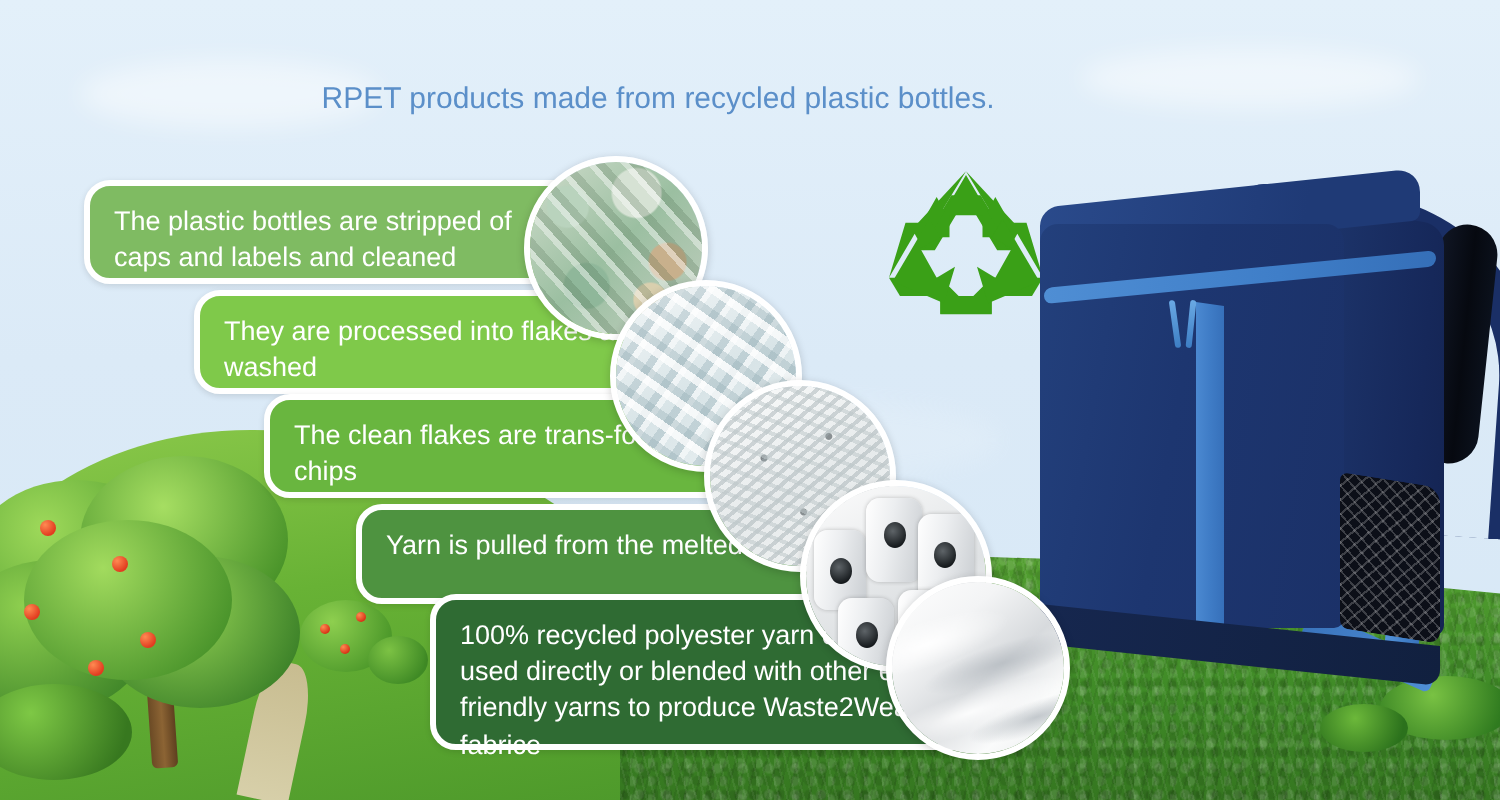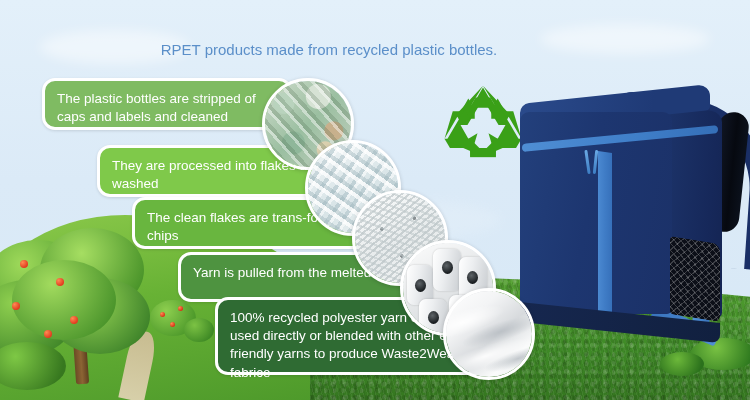--- a/index.html
+++ b/index.html
@@ -294,21 +294,21 @@
     <div class="bp-top"></div>
     <div class="bp-body"></div>
     <div class="bp-strapv"></div>
     <div class="bp-mesh"></div>
     <div class="bp-zip"></div>
     <div class="bp-pull" style="left:88px;top:64px;transform:rotate(-8deg);"></div>
     <div class="bp-pull" style="left:96px;top:64px;transform:rotate(6deg);"></div>
     <div class="bp-base"></div>
   </div>
 
-  <div class="step" id="step1" style="left: 42px; top: 78px; width: 250px; height: 52px; background: rgb(127, 187, 98);">
+  <div class="step" id="step1" style="left: 42px; top: 90px; width: 250px; height: 52px; background: rgb(127, 187, 98);">
     <span>The plastic bottles are stripped of caps and labels and cleaned</span>
   </div>
 
   <div class="step" id="step2" style="left: 97px; top: 145px; width: 250px; height: 52px; background: rgb(127, 201, 74);">
     <span>They are processed into flakes and washed</span>
   </div>
 
   <div class="step" id="step3" style="left: 132px; top: 197px; width: 258px; height: 52px; background: rgb(105, 182, 63);">
     <span>The clean flakes are trans-formed into chips</span>
   </div>

